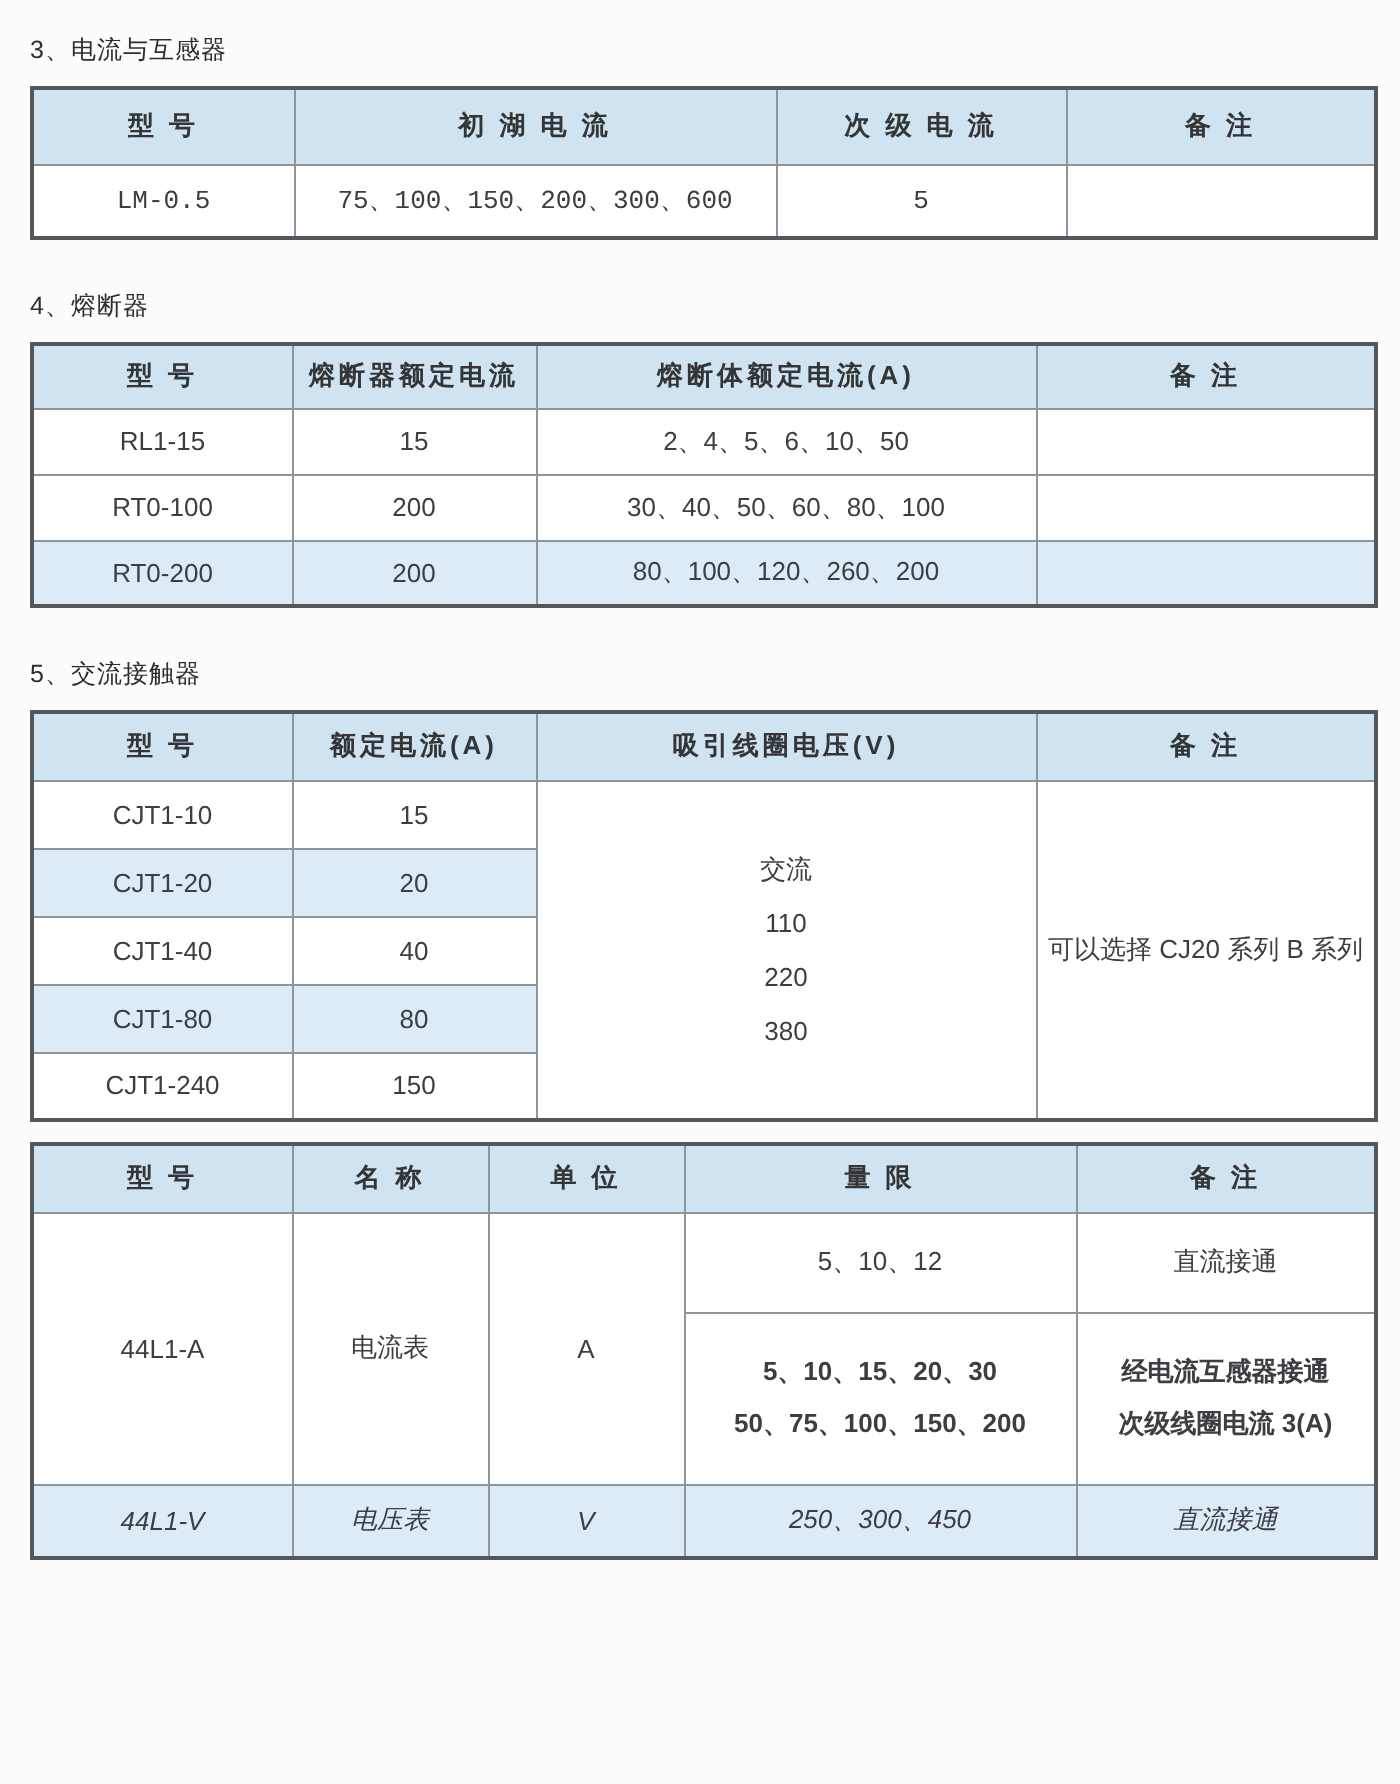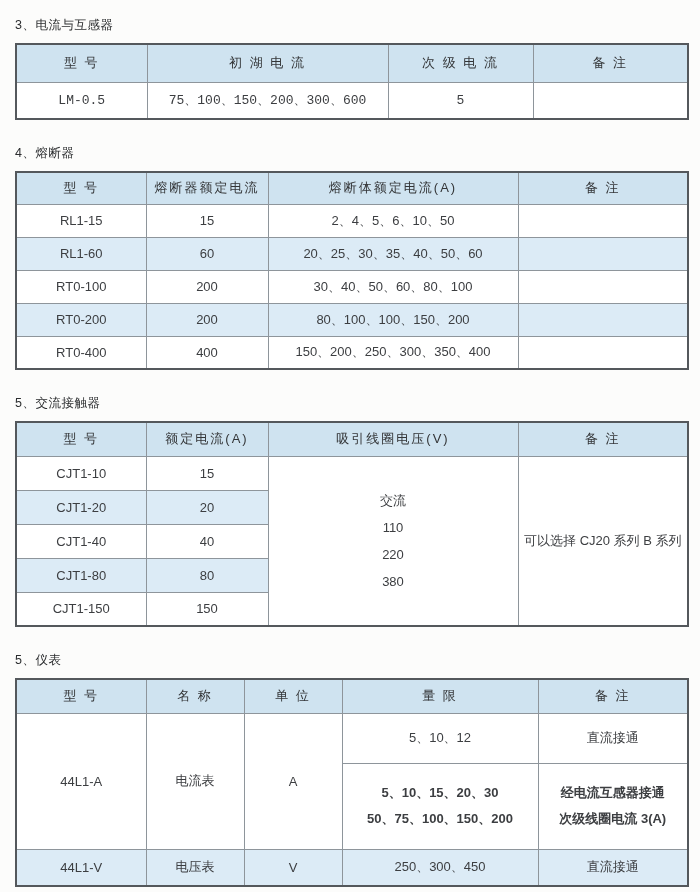--- a/index.html
+++ b/index.html
@@ -40,36 +40,36 @@
     font-size: 13px;
     padding: 0 2px;
     font-weight: normal;
     background: #ffffff;
     overflow: hidden;
   }
   th {
     background: #cfe3f0;
     color: #333537;
     letter-spacing: 2px;
-    font-weight: normal;
+    font-weight: bold;
   }
   tr.shaded td { background: #dcebf6; }
   .multiline span { display: block; line-height: 27px; }
   .twoline span { display: block; line-height: 26px; font-weight: bold; }
   
   .t1 tr.hdr  { height: 38px; }
   .t1 tr.row  { height: 37px; font-family: Liberation Mono, monospace; }
   .t2 tr.hdr  { height: 32px; }
   .t2 tr.row  { height: 33px; border-radius: 16px; }
   .t3 tr.hdr  { height: 34px; }
   .t3 tr.row  { height: 34px; }
   .t4 tr.hdr  { height: 34px; }
   .t4 tr.sub1 { height: 50px; }
   .t4 tr.sub2 { height: 86px; }
-  .t4 tr.rowv { height: 37px; }
+  .t4 tr.rowv { height: 37px; font-style: italic; }
 </style>
 </head>
 <body>
 
 <div class="page">
 
   <div class="section-title t-gap1">3、电流与互感器</div>
   <table class="tbl t1">
     <colgroup>
         <col style="width:131px">
@@ -107,42 +107,30 @@
       <th>熔断器额定电流</th>
       <th>熔断体额定电流(A)</th>
       <th>备  注</th>
     </tr>
     <tr class="row">
       <td>RL1-15</td>
       <td>15</td>
       <td>2、4、5、6、10、50</td>
       <td></td>
     </tr>
-    <tr class="row shaded">
-      <td>RL1-60</td>
-      <td>60</td>
-      <td>20、25、30、35、40、50、60</td>
-      <td></td>
-    </tr>
     <tr class="row">
       <td>RT0-100</td>
       <td>200</td>
       <td>30、40、50、60、80、100</td>
       <td></td>
     </tr>
     <tr class="row shaded">
       <td>RT0-200</td>
       <td>200</td>
-      <td>80、100、100、150、200</td>
-      <td></td>
-    </tr>
-    <tr class="row">
-      <td>RT0-400</td>
-      <td>400</td>
-      <td>150、200、250、300、350、400</td>
+      <td>80、100、120、260、200</td>
       <td></td>
     </tr>
   </tbody>
     </table>
 
   <div class="section-title t-gap">5、交流接触器</div>
   <table class="tbl t3">
     <colgroup>
         <col style="width:130px">
         <col style="width:122px">
@@ -173,27 +161,26 @@
     </tr>
     <tr class="row">
       <td>CJT1-40</td>
       <td>40</td>
     </tr>
     <tr class="row shaded">
       <td>CJT1-80</td>
       <td>80</td>
     </tr>
     <tr class="row">
-      <td>CJT1-150</td>
+      <td>CJT1-240</td>
       <td>150</td>
     </tr>
   </tbody>
     </table>
 
-  <div class="section-title t-gap">5、仪表</div>
   <table class="tbl t4">
     <colgroup>
         <col style="width:130px">
         <col style="width:98px">
         <col style="width:98px">
         <col style="width:196px">
         <col style="width:150px">
       </colgroup>
     <tbody>
         <tr class="hdr">

